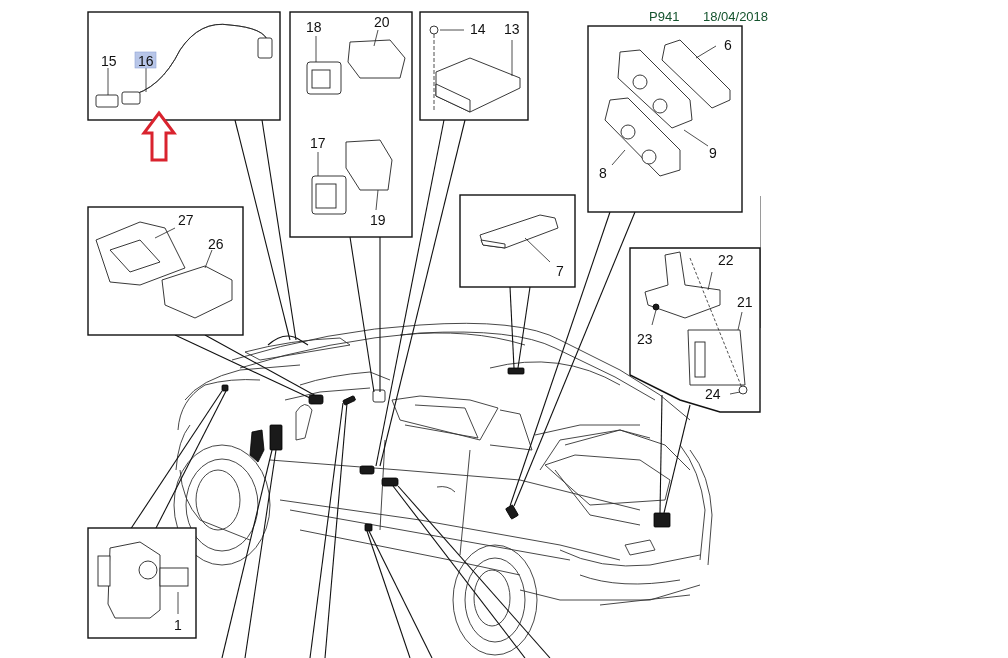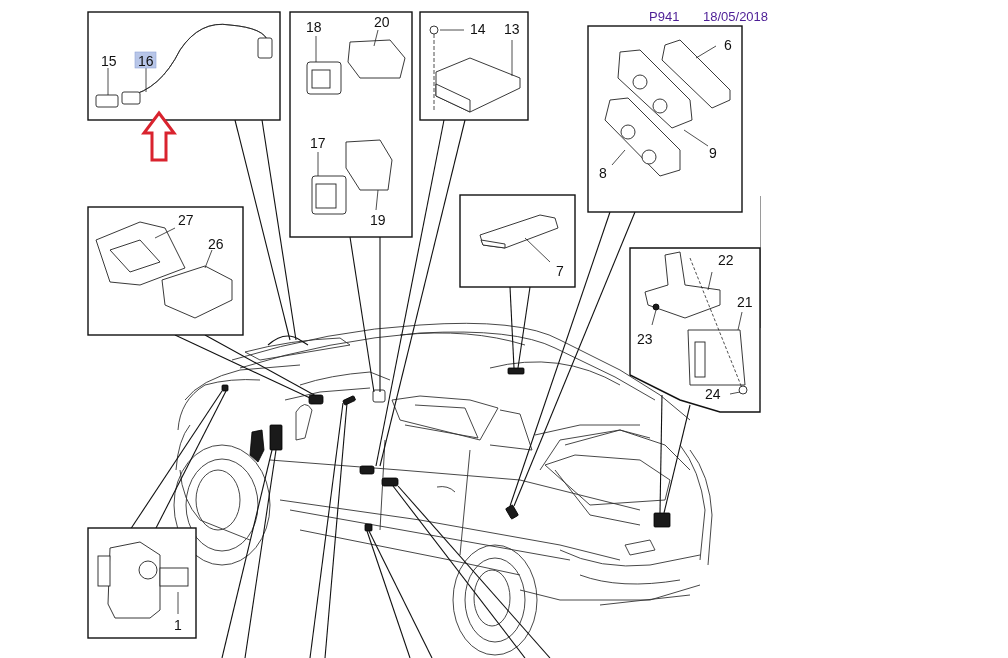--- a/index.html
+++ b/index.html
@@ -1,33 +1,33 @@
 <!DOCTYPE html>
 <html><head>
 <meta charset="utf-8">
 <style>
   html, body { margin:0; padding:0; background:#ffffff; }
   body { width:1008px; height:658px; position:relative; overflow:hidden; font-family:"Liberation Sans", sans-serif; }
   #diagram { position:absolute; left:0; top:0; width:1008px; height:658px; }
-  .header-text { position:absolute; font-family:"Liberation Sans", sans-serif; font-size:13px; color:#4c1d95; }
+  .header-text { position:absolute; font-family:"Liberation Sans", sans-serif; font-size:13px; color:#14532d; }
   .callout { font-family:"Liberation Sans", sans-serif; font-size:14px; fill:#111; }
   .hl { fill:#b8c6e8; stroke:#8fa3d6; stroke-width:0.6; }
   .box { fill:#fff; stroke:#111; stroke-width:1.4; }
   .ln { stroke:#111; stroke-width:1.1; fill:none; }
   .thin { stroke:#222; stroke-width:0.8; fill:none; }
   .part { fill:#fff; stroke:#222; stroke-width:0.9; }
   .dark { fill:#1a1a1a; stroke:#000; stroke-width:0.8; }
   .car { fill:none; stroke:#333; stroke-width:0.9; }
   .rightbar { position:absolute; left:760px; top:196px; width:1px; height:132px; background:#9a9a9a; }
 </style>
 </head>
 <body>
 
 <div class="header-text" style="left:649px;top:9px;">P941</div>
-<div class="header-text" style="left:703px;top:9px;">18/05/2018</div>
+<div class="header-text" style="left:703px;top:9px;">18/04/2018</div>
 <div class="rightbar"></div>
 
 <svg id="diagram" viewBox="0 0 1008 658">
 
   <g>
 
     <path class="car" d="M232,360 Q330,330 420,325 Q520,318 560,340 L620,370 L660,395 L690,420"></path>
     <path class="car" d="M240,368 Q330,340 420,333 Q515,328 555,348 L615,377 L655,400"></path>
 
     <path class="car" d="M400,335 Q470,328 525,345"></path>

